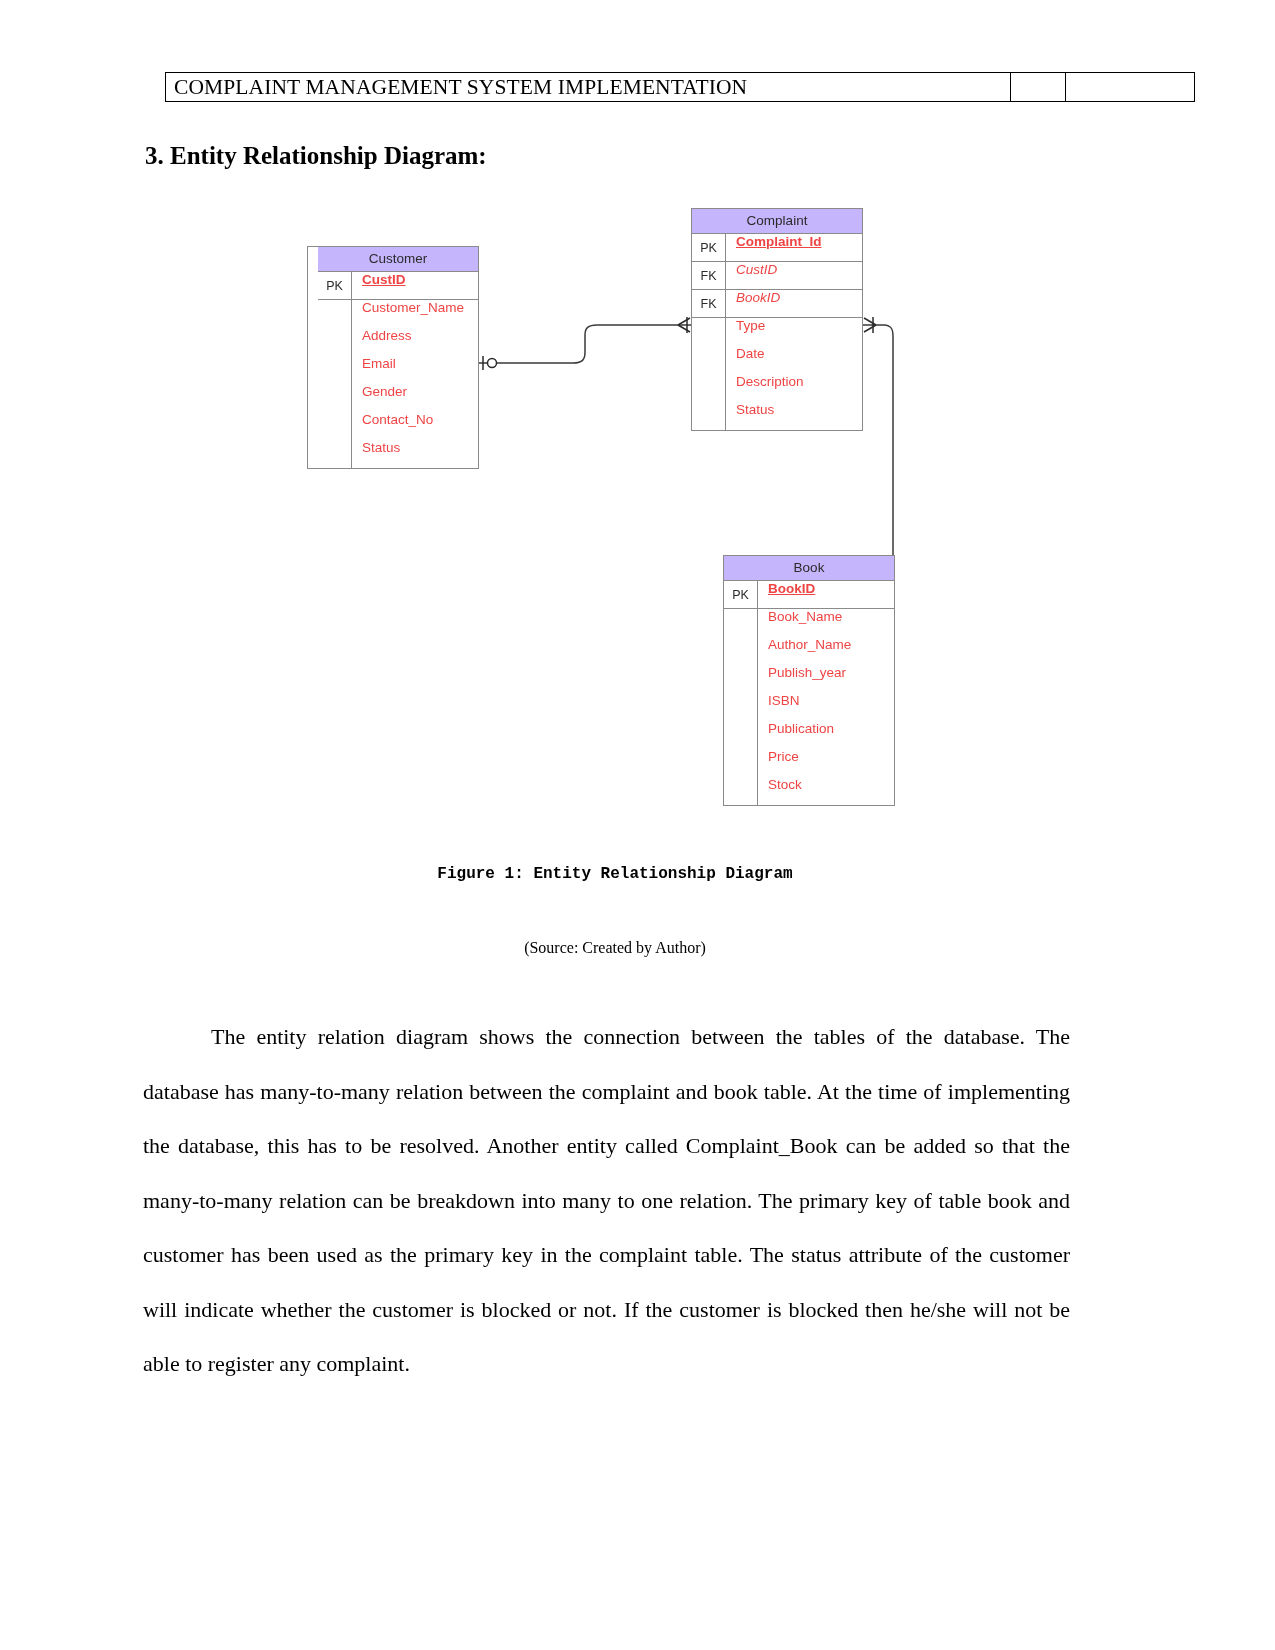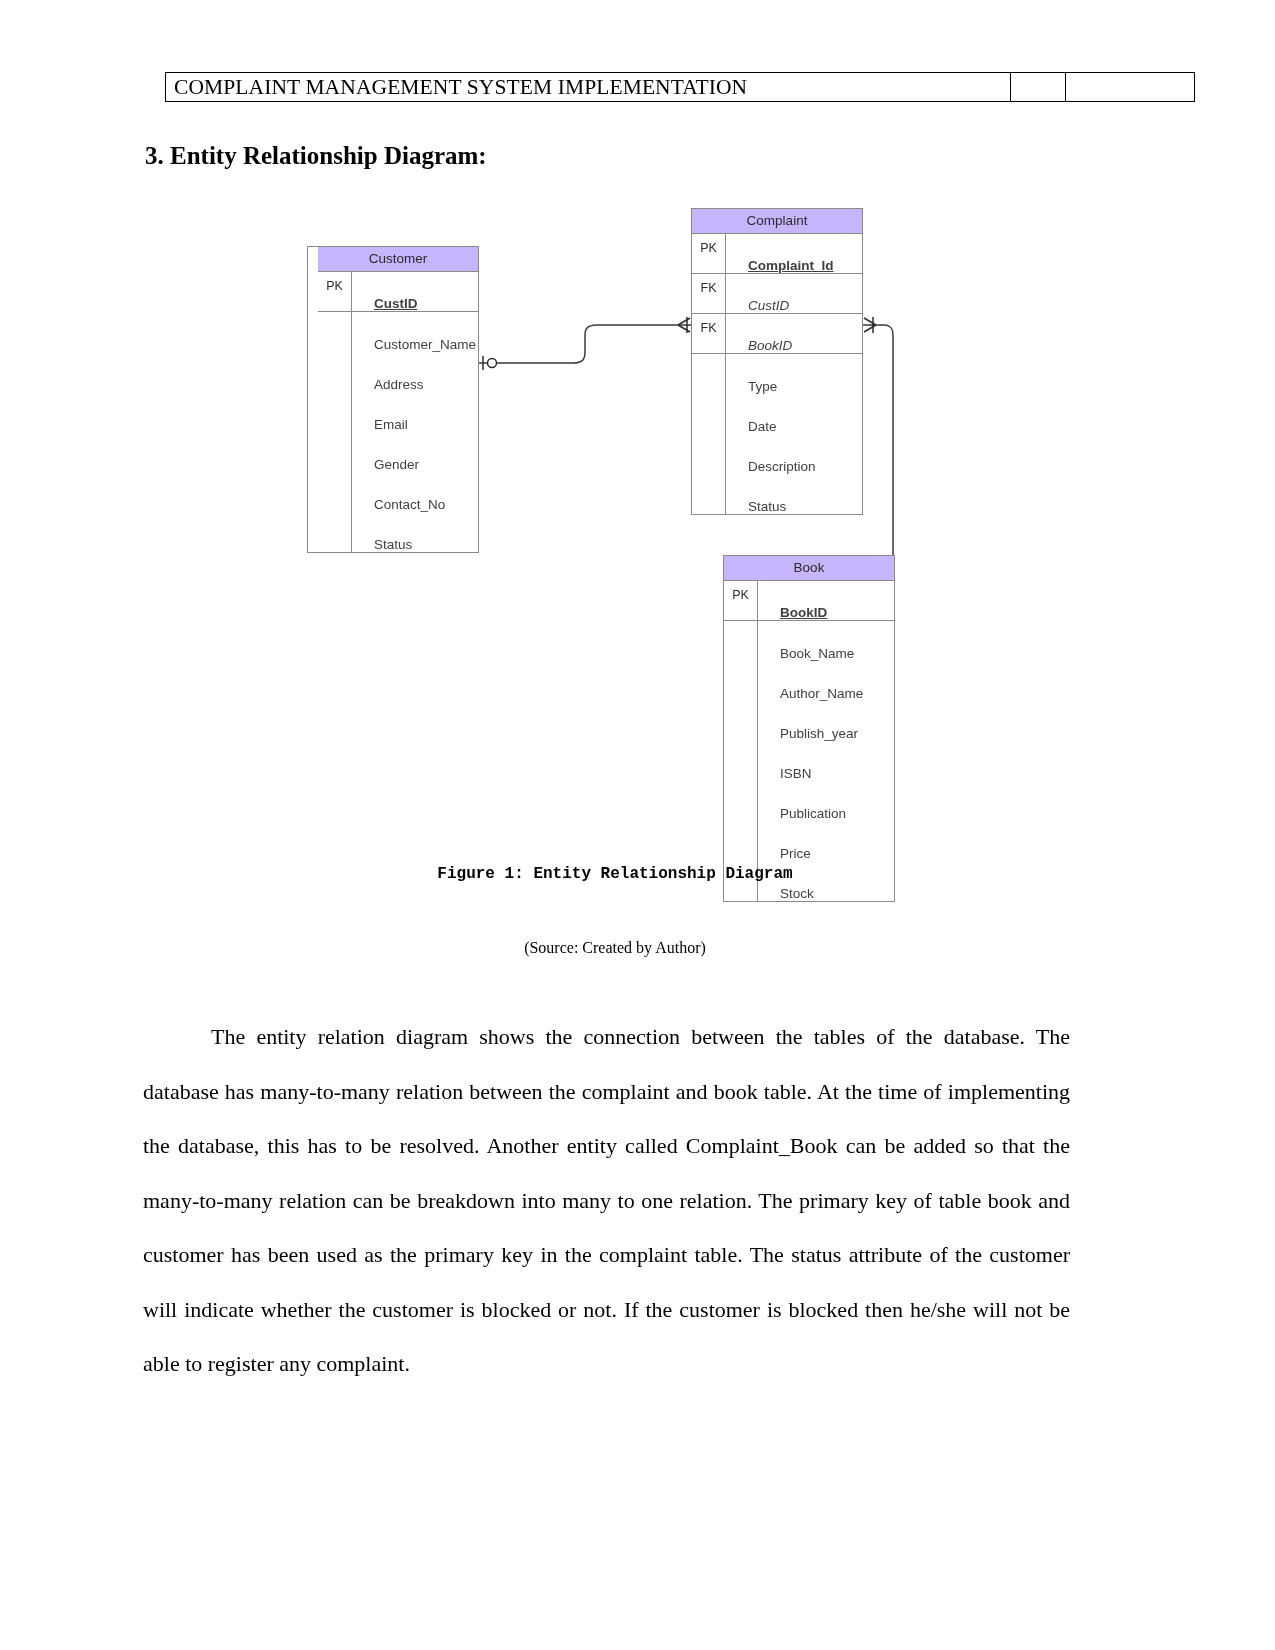--- a/index.html
+++ b/index.html
@@ -78,24 +78,23 @@
     font-size: 13.5px;
     color: #2b2b2b;
     height: 24px;
     line-height: 24px;
   }
   .entity-rows {
     display: block;
   }
   .erow {
     display: flex;
-    align-items: flex-end;
-    height: 40px;
+    align-items: flex-start;
+    height: 28px;
     box-sizing: border-box;
-    gap: 12px;
   }
   .erow.key-row {
     border-bottom: 1.4px solid #8a8a8a;
   }
   .ekey {
     width: 34px;
     min-width: 34px;
     text-align: center;
     font-size: 12.5px;
     color: #2b2b2b;
@@ -103,21 +102,21 @@
     height: 100%;
     line-height: 28px;
     box-sizing: border-box;
   }
   .ekey.blank-key {
     color: transparent;
   }
   .ename {
     padding-left: 10px;
     font-size: 13.5px;
-    color: #404040;
+    color: #ef4444;
     white-space: nowrap;
   }
   .ename.pk {
     font-weight: bold;
     text-decoration: underline;
   }
   .ename.fk {
     font-style: italic;
   }
 

